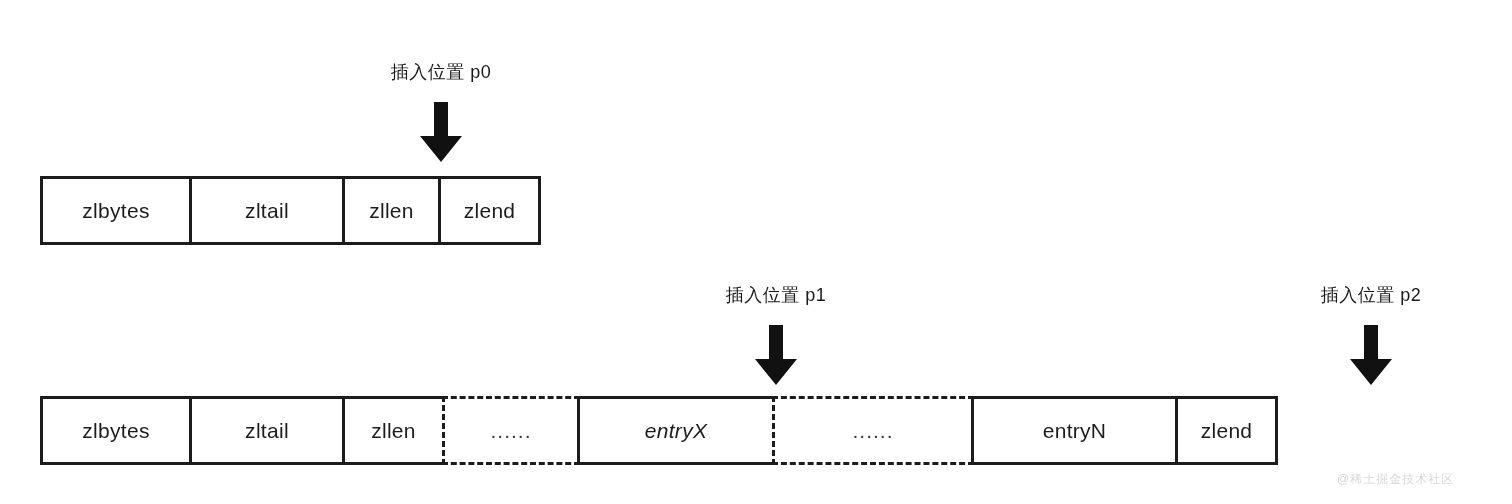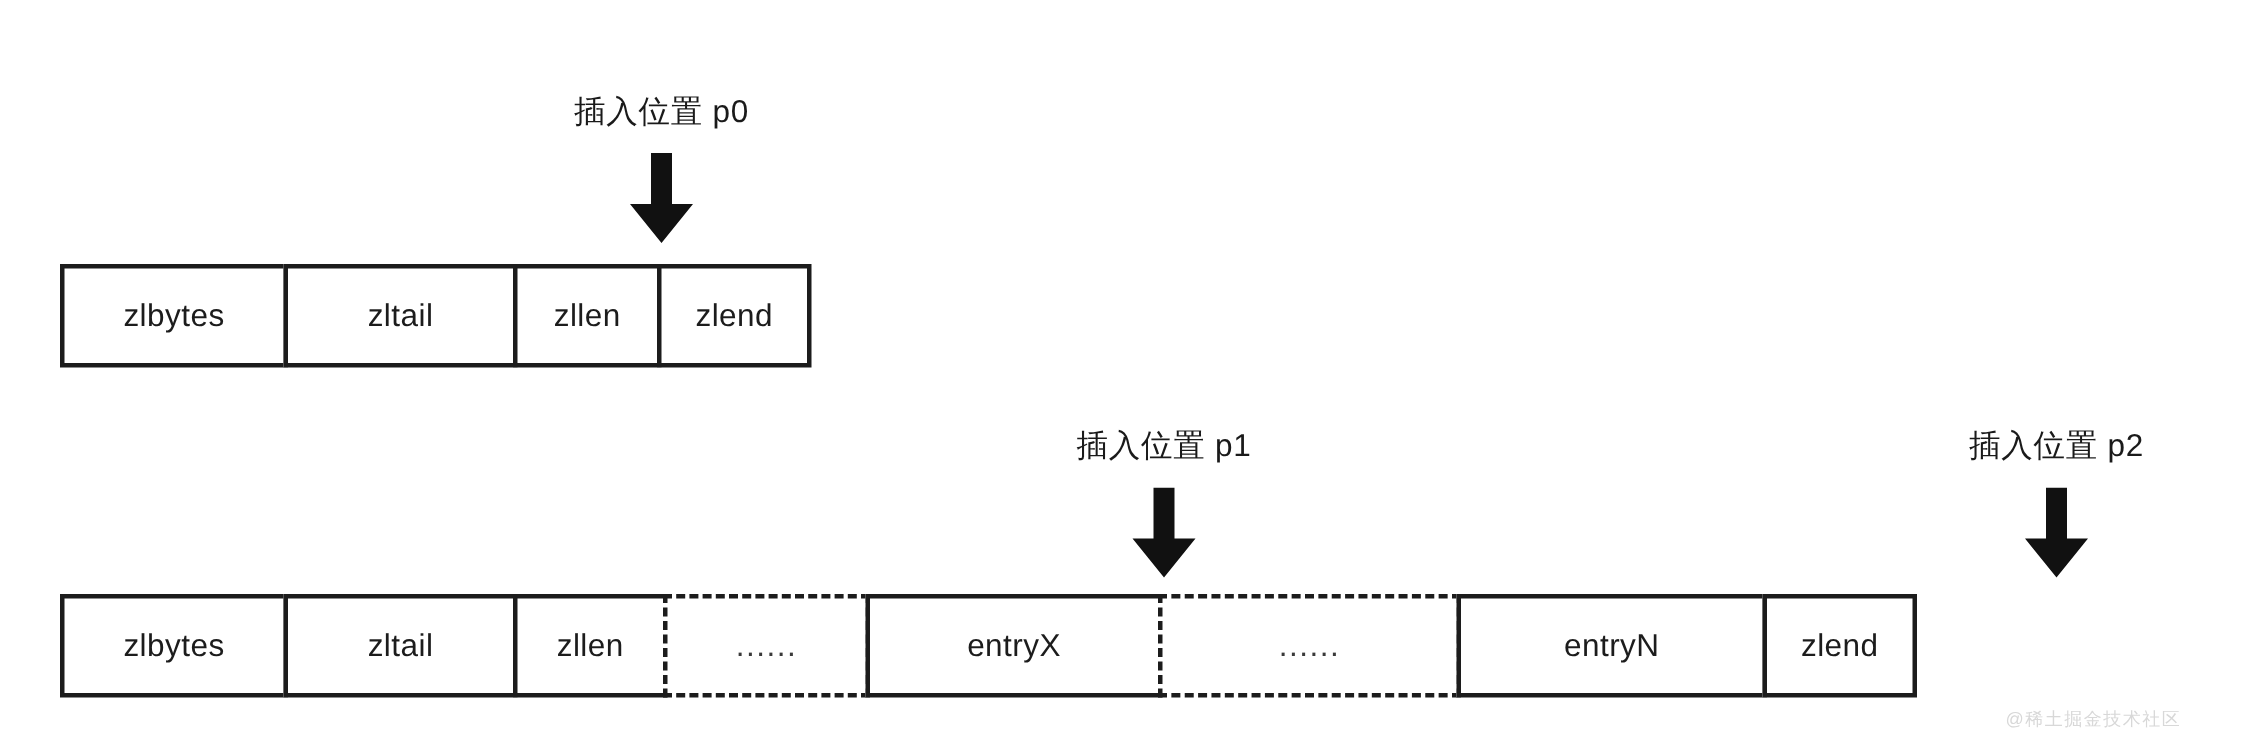--- a/index.html
+++ b/index.html
@@ -17,21 +17,21 @@
   #diagram-root {
     position: absolute;
     inset: 0;
   }
   .arrow-group {
     position: absolute;
   }
   .arrow-label {
     position: absolute;
     white-space: nowrap;
-    font-size: 21px;
+    font-size: 18px;
     color: #1a1a1a;
     letter-spacing: 0.5px;
     transform: translateX(-50%);
   }
   .arrow-shape {
     position: absolute;
     transform: translateX(-50%);
   }
   .row {
     position: absolute;
@@ -120,21 +120,21 @@
     </div>
     <div class="cell" style="width:156px;">
       <span>zltail</span>
     </div>
     <div class="cell" style="width:103px;">
       <span>zllen</span>
     </div>
     <div class="cell dotted" style="width:138px;">
       <span>......</span>
     </div>
-    <div class="cell" style="width:198px;">
+    <div class="cell" style="width:198px;font-style:italic;">
       <span>entryX</span>
     </div>
     <div class="cell dotted" style="width:202px;">
       <span>......</span>
     </div>
     <div class="cell" style="width:207px;">
       <span>entryN</span>
     </div>
     <div class="cell" style="width:103px;">
       <span>zlend</span>

